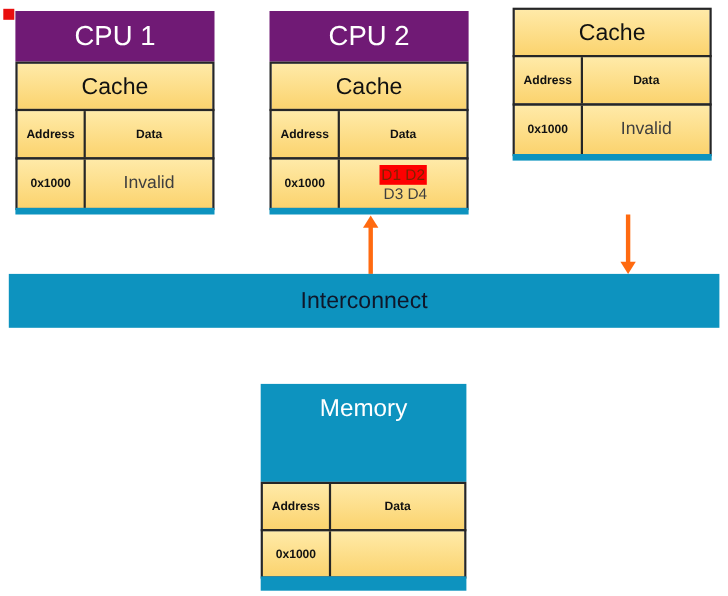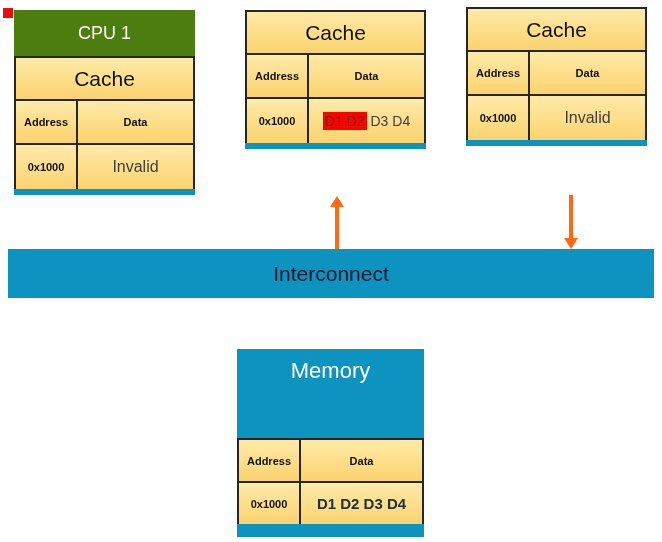--- a/index.html
+++ b/index.html
@@ -5,40 +5,40 @@
   html,body{margin:0;padding:0;background:#ffffff;}
   .canvas{
     position:relative;width:662px;height:542px;background:#ffffff;overflow:hidden;
     font-family:"Liberation Sans", sans-serif;
   }
   .red-marker{position:absolute;left:3px;top:8px;width:10px;height:10px;background:#e90f0f;}
 
   
   .cpu{position:absolute;width:181px;}
   .cpu-title{
-    height:46px;background:#4d7c0f;color:#ffffff;font-size:18px;
+    height:46px;background:#701a75;color:#ffffff;font-size:25px;
     display:flex;align-items:center;justify-content:center;
   }
   .trow{
     box-sizing:border-box;border:2px solid #262626;
     background:linear-gradient(180deg,#ffeaa8 0%,#fbd36e 100%);
   }
   .trow + .trow{margin-top:-2px;}
   .cache-row{height:45px;display:flex;align-items:center;justify-content:center;
     font-size:21px;color:#111111;}
   .split{display:flex;padding:0;}
   .hdr-row{height:46px;}
   .val-row{height:48px;}
   .cell{display:flex;align-items:center;justify-content:center;}
   .cell.addr{width:60px;border-right:2px solid #262626;flex:0 0 auto;}
   .cell.data{flex:1 1 auto;}
   .hdr-row .cell{font-size:11px;font-weight:bold;color:#111111;}
   .val-row .cell.addr{font-size:11px;font-weight:bold;color:#111111;}
   .invalid-text{font-size:16px;color:#3f3f3f;}
-  .cpu2-data{font-size:14px;color:#3f3f3f;white-space:nowrap;}
+  .cpu2-data{font-size:14px;color:#3f3f3f;white-space:nowrap;flex-direction:column;}
   .hl{background:#fe0000;color:#7f2100;padding:1px 2px;}
   .rest{margin-left:4px;}
   .blue-strip{height:6px;background:#0d93bf;margin-top:-2px;position:relative;}
 
   
   .conn{position:absolute;width:4px;background:#ff6a10;}
   .conn-up-line{left:335px;top:206px;height:43px;}
   .arrow-up{
     position:absolute;left:330px;top:196px;width:0;height:0;
     border-left:7px solid transparent;border-right:7px solid transparent;
@@ -86,20 +86,21 @@
     <div class="trow split val-row">
       <div class="cell addr">0x1000</div>
       <div class="cell data">
           <span class="invalid-text">Invalid</span>
         </div>
     </div>
     <div class="blue-strip"></div>
   </div>
 
   <div class="cpu" style="left:245px;top:10px;">
+    <div class="cpu-title">CPU 2</div>
     <div class="trow cache-row">Cache</div>
     <div class="trow split hdr-row">
       <div class="cell addr">Address</div>
       <div class="cell data">Data</div>
     </div>
     <div class="trow split val-row">
       <div class="cell addr">0x1000</div>
       <div class="cell data cpu2-data">
         <span class="hl">D1 D2</span>
         <span class="rest">D3 D4</span>
@@ -131,20 +132,17 @@
   <div class="interconnect">Interconnect</div>
 
   <div class="memory">
     <div class="mem-title">Memory</div>
     <div class="trow split hdr-row">
       <div class="cell addr">Address</div>
       <div class="cell data">Data</div>
     </div>
     <div class="trow split val-row">
       <div class="cell addr">0x1000</div>
-      <div class="cell data">
-          <span class="mem-data">D1 D2 D3 D4</span>
-        </div>
     </div>
     <div class="blue-strip"></div>
   </div>
 
 </div>
 
 </body></html>

